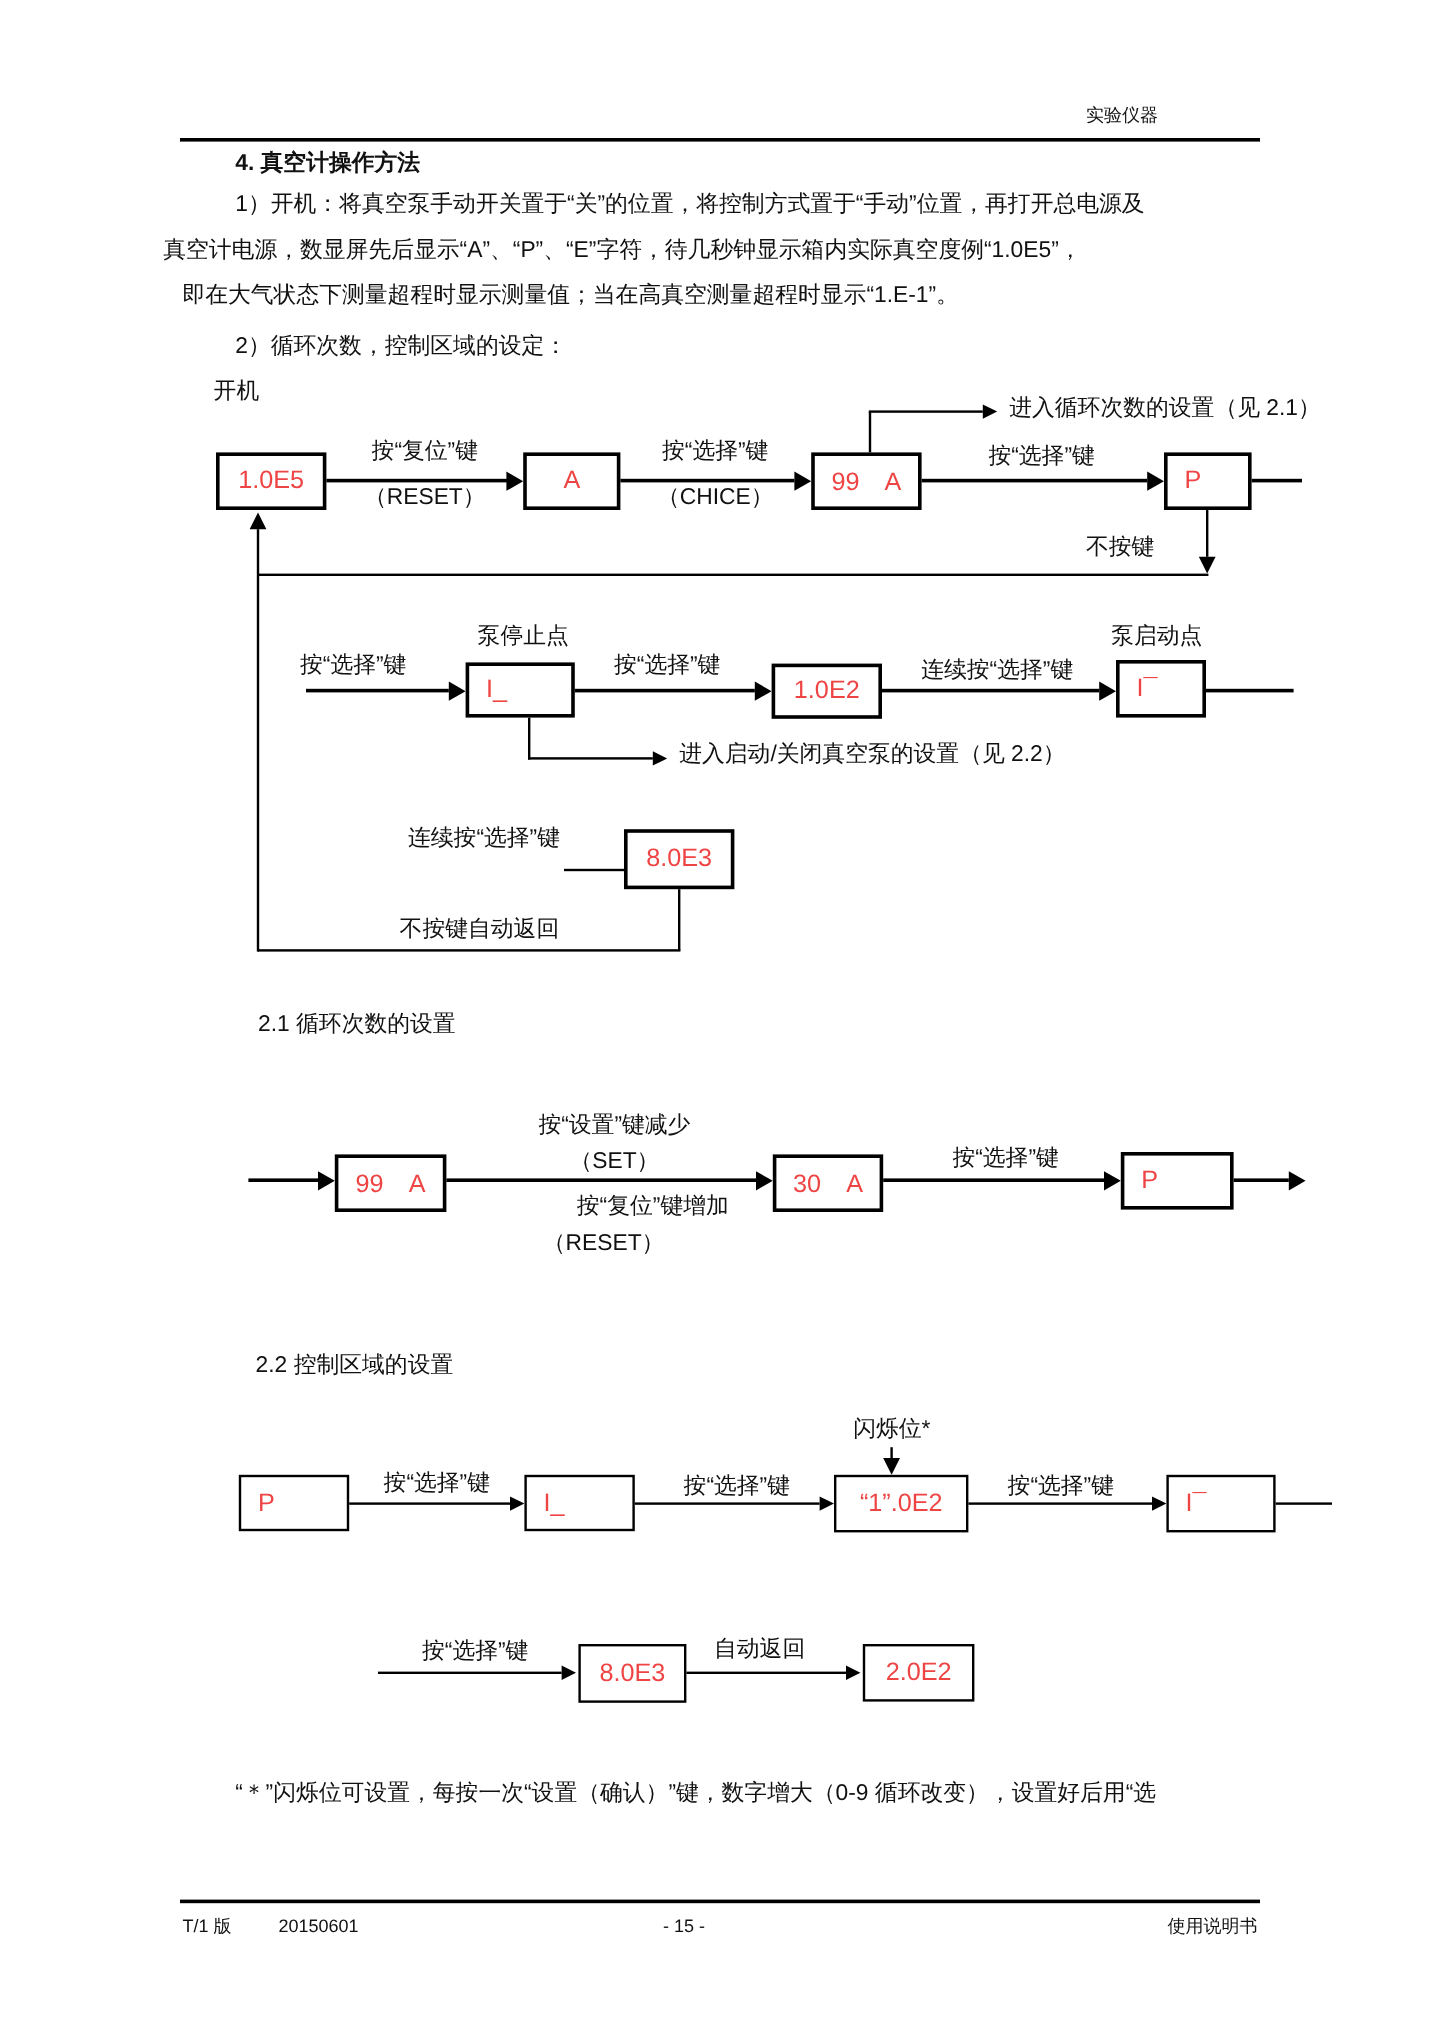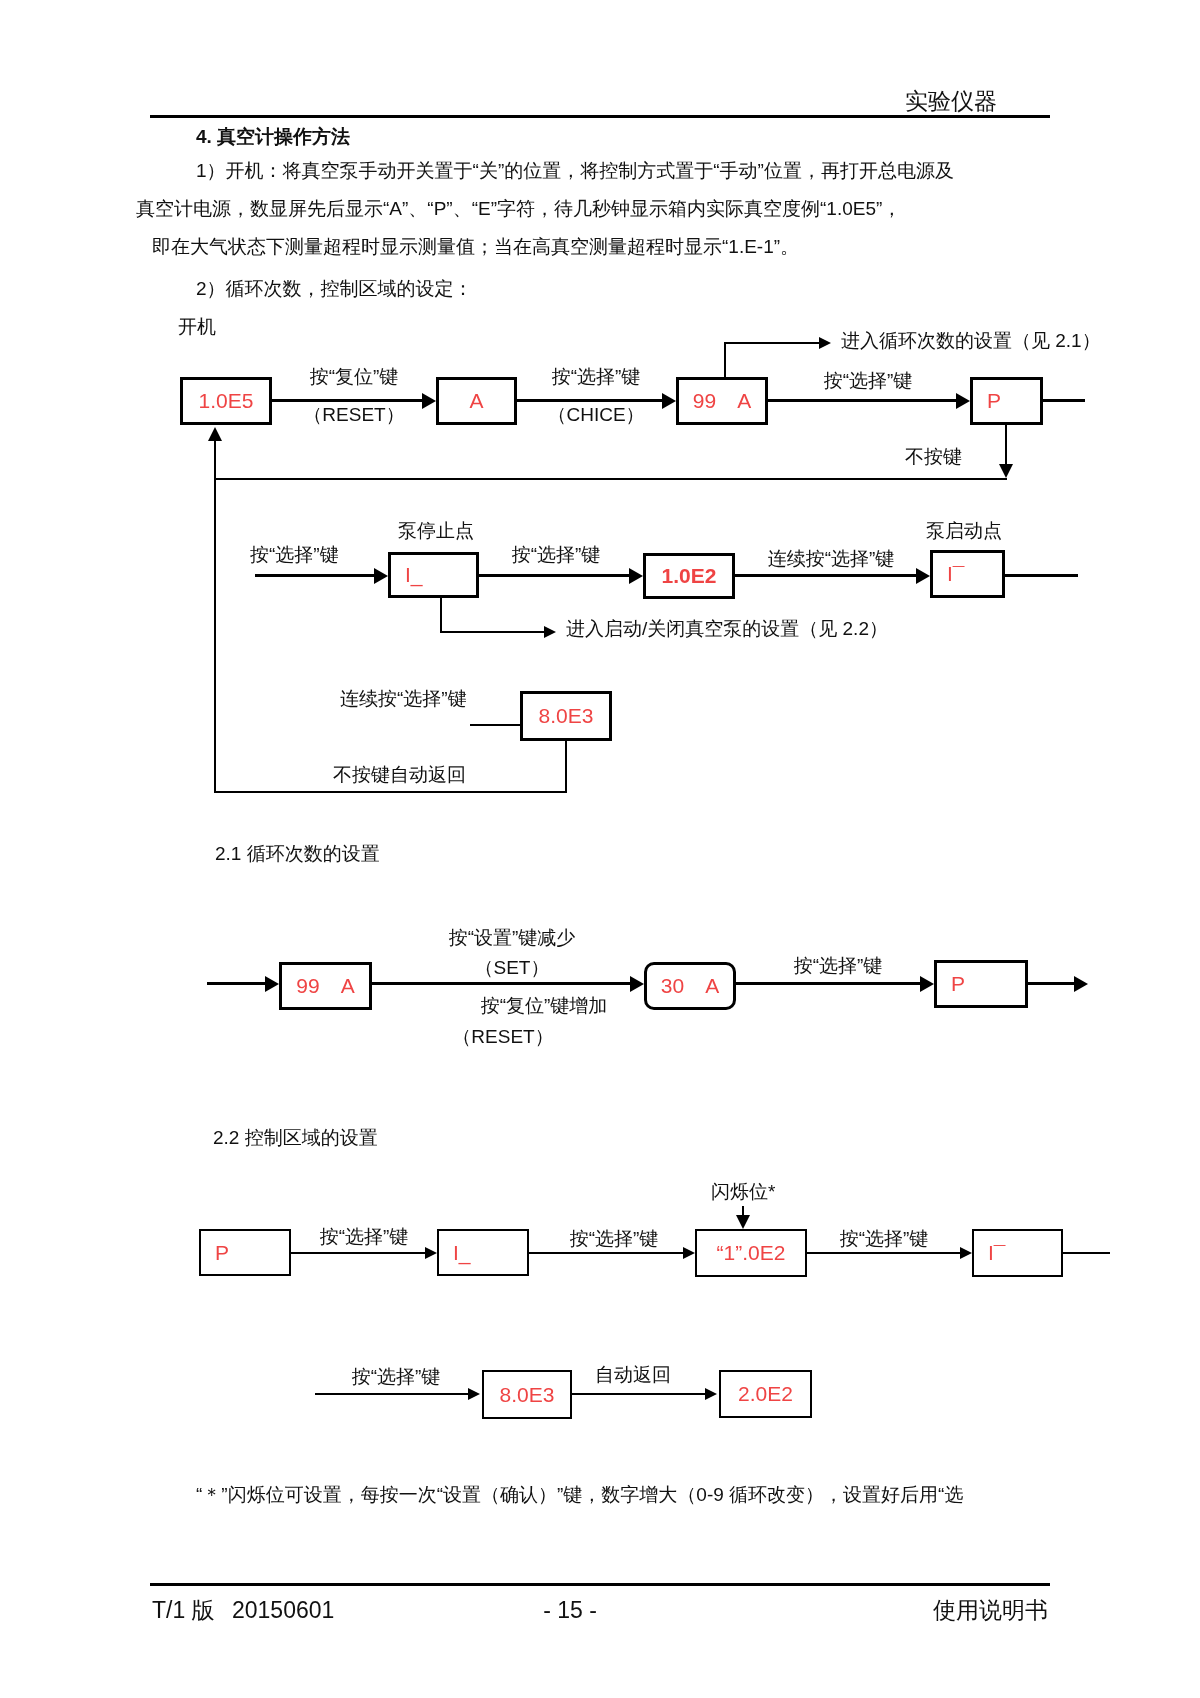--- a/index.html
+++ b/index.html
@@ -1,20 +1,20 @@
 <!DOCTYPE html>
 <html><head>
 <meta charset="utf-8">
 <style>
   html,body{margin:0;padding:0;background:#888;}
   #page{position:relative;width:1200px;height:1698px;background:#ffffff;margin:0 auto;
         font-family:"Liberation Sans","DejaVu Sans",sans-serif;color:#111;overflow:hidden;}
   .lbl{position:absolute;font-size:19px;white-space:nowrap;color:#111;line-height:1.15;}
   .clbl{transform:translateX(-50%);}
-  .small{font-size:23px;}
+  .small{font-size:15px;}
   .bold{font-weight:bold;}
   .hl,.vl{position:absolute;background:#000;}
   .b{position:absolute;box-sizing:border-box;border:3px solid #000;background:#fff;
      display:flex;align-items:center;justify-content:center;
      font-size:21px;white-space:pre;color:#ef4444;}
   .b2{border-width:2px;}
   .bl{justify-content:flex-start;padding-left:14px;}
   .ar{position:absolute;width:0;height:0;border-top:8px solid transparent;
       border-bottom:8px solid transparent;border-left:14px solid #000;}
   .ars{border-top-width:6px;border-bottom-width:6px;border-left-width:12px;}
@@ -76,21 +76,21 @@
   <div class="hl" style="left:255px;top:574px;width:119px;height:3px;"></div>
   <div class="ar" style="left:374px;top:568px;"></div>
 
   <div class="lbl" style="left:398px;top:520px;">泵停止点</div>
   <div class="b bl" style="left:388px;top:552px;width:91px;height:46px;">I_</div>
 
   <div class="hl" style="left:479px;top:574px;width:150px;height:3px;"></div>
   <div class="ar" style="left:629px;top:568px;"></div>
   <div class="lbl clbl" style="left:556px;top:544px;">按“选择”键</div>
 
-  <div class="b" style="left:643px;top:553px;width:92px;height:46px;font-weight:bold;">1.0E2</div>
+  <div class="b" style="left:643px;top:553px;width:92px;height:46px;">1.0E2</div>
 
   <div class="hl" style="left:735px;top:574px;width:181px;height:3px;"></div>
   <div class="ar" style="left:916px;top:568px;"></div>
   <div class="lbl clbl" style="left:831px;top:548px;">连续按“选择”键</div>
 
   <div class="lbl" style="left:926px;top:520px;">泵启动点</div>
   <div class="b bl" style="left:930px;top:550px;width:75px;height:48px;">I¯</div>
   <div class="hl" style="left:1005px;top:574px;width:73px;height:3px;"></div>
 
   <div class="vl" style="left:440px;top:598px;width:2px;height:35px;"></div>
@@ -111,21 +111,21 @@
   <div class="ar" style="left:265px;top:976px;"></div>
   <div class="b" style="left:279px;top:962px;width:93px;height:48px;">99　A</div>
 
   <div class="hl" style="left:372px;top:982px;width:258px;height:3px;"></div>
   <div class="ar" style="left:630px;top:976px;"></div>
   <div class="lbl clbl" style="left:512px;top:927px;">按“设置”键减少</div>
   <div class="lbl clbl" style="left:512px;top:957px;">（SET）</div>
   <div class="lbl clbl" style="left:508px;top:995px;margin-left:36px;">按“复位”键增加</div>
   <div class="lbl clbl" style="left:503px;top:1026px;">（RESET）</div>
 
-  <div class="b" style="left:644px;top:962px;width:92px;height:48px;border-radius:10px;">30　A</div>
+  <div class="b" style="left:644px;top:962px;width:92px;height:48px;">30　A</div>
 
   <div class="hl" style="left:736px;top:982px;width:184px;height:3px;"></div>
   <div class="ar" style="left:920px;top:976px;"></div>
   <div class="lbl clbl" style="left:838px;top:955px;">按“选择”键</div>
 
   <div class="b bl" style="left:934px;top:960px;width:94px;height:48px;">P</div>
   <div class="hl" style="left:1028px;top:982px;width:46px;height:3px;"></div>
   <div class="ar" style="left:1074px;top:976px;"></div>
 
   <div class="lbl" style="left:213px;top:1127px;">2.2 控制区域的设置</div>

